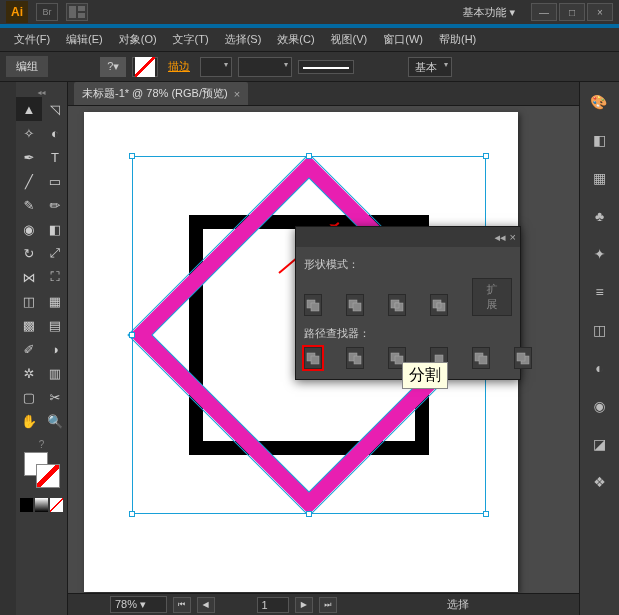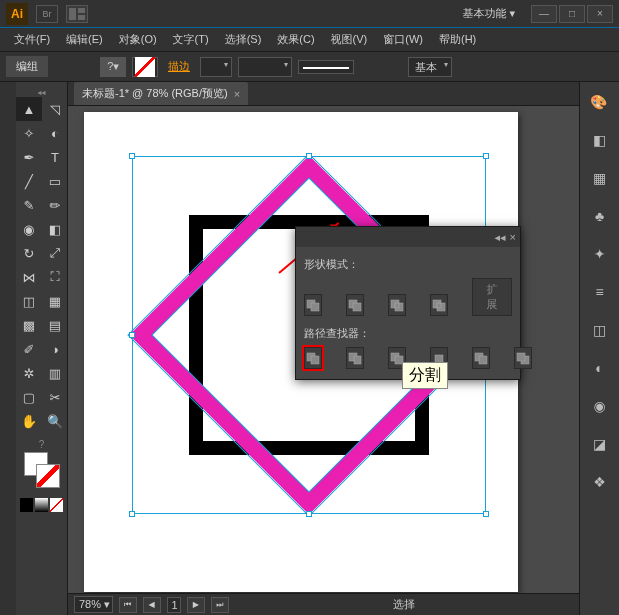--- a/index.html
+++ b/index.html
@@ -1,17 +1,17 @@
 <!DOCTYPE html>
 <html><head>
 <meta charset="utf-8">
 <style>
 * { margin: 0; padding: 0; box-sizing: border-box; font-family: "Microsoft YaHei", sans-serif; font-size: 11px; }
 body { background: #323232; color: #ccc; width: 619px; height: 615px; overflow: hidden; }
-.app-bar { height: 28px; background: #323232; display: flex; align-items: center; padding: 0 6px; gap: 8px; border-bottom: 1px solid #0369a1; }
+.app-bar { height: 28px; background: #323232; display: flex; align-items: center; padding: 0 6px; gap: 8px; border-bottom: 4px solid #0369a1; }
 .ai-logo { width: 22px; height: 22px; background: #3a2a0a; color: #ff9a00; display: flex; align-items: center; justify-content: center; font-weight: bold; font-size: 12px; }
 .br-box { width: 22px; height: 18px; border: 1px solid #555; display: flex; align-items: center; justify-content: center; font-size: 9px; color: #888; }
 .layout-icon { width: 22px; height: 18px; background: #3a3a3a; border: 1px solid #555; }
 .spacer { flex: 1; }
 .workspace-label { color: #ccc; font-size: 11px; padding: 4px 8px; }
 .win-controls { display: flex; gap: 2px; }
 .win-btn { width: 26px; height: 18px; background: #3a3a3a; border: 1px solid #555; display: flex; align-items: center; justify-content: center; color: #aaa; font-size: 10px; }
 
 .menu-bar { height: 24px; background: #323232; display: flex; align-items: center; padding: 0 8px; gap: 4px; border-bottom: 1px solid #1a1a1a; }
 .menu-item { padding: 3px 6px; color: #ccc; cursor: pointer; }
@@ -43,21 +43,21 @@
 
 .doc-area { flex: 1; background: #ffffff; position: relative; display: flex; flex-direction: column; }
 .tab-strip { height: 24px; background: #323232; display: flex; align-items: flex-end; padding-left: 6px; border-bottom: 1px solid #1a1a1a; }
 .doc-tab { background: #4a4a4a; color: #ddd; padding: 4px 8px; display: flex; gap: 6px; align-items: center; border-top-left-radius: 2px; border-top-right-radius: 2px; }
 .tab-close { color:#aaa; cursor:pointer; }
 
 .canvas-wrap { flex:1; overflow:hidden; position:relative; background:#4a4a4a; }
 .artboard { position:absolute; left:16px; top:6px; width:434px; height:480px; background:#fff; box-shadow: 2px 2px 6px rgba(0,0,0,0.5); }
 
 .status-bar { height: 22px; background: #323232; border-top: 1px solid #1a1a1a; display: flex; align-items: center; gap: 6px; padding: 0 6px; color:#ccc; }
-.sb-box { background:#2a2a2a; border:1px solid #555; padding:1px 2px 1px 4px; position:relative; }
+.sb-box { background:#2a2a2a; border:1px solid #555; padding:1px 20px 1px 4px; position:relative;margin-left:36px; }
 .sb-nav { width:18px; height:16px; background:#3a3a3a; border:1px solid #555; display:flex; align-items:center; justify-content:center; font-size:8px; }
 
 .right-strip { width: 40px; background: #3a3a3a; border-left: 1px solid #1a1a1a; padding-top: 8px; display:flex; flex-direction:column; align-items:center; gap:14px; }
 .rp { width:24px; height:24px; color:#bbb; display:flex; align-items:center; justify-content:center; font-size:14px; }
 
 
 .panel { position:absolute; top: 120px; right: 58px; width: 226px; background: #454545; border: 1px solid #1a1a1a; box-shadow: 0 2px 10px rgba(0,0,0,0.6); }
 .panel-head { height: 20px; background: #383838; display:flex; align-items:center; }
 .panel-controls { margin-left:auto; display:flex; gap:4px; padding-right:4px; color:#aaa; font-size:9px; }
 .panel-tab { background:#454545; padding:3px 8px; margin-left:4px; }

